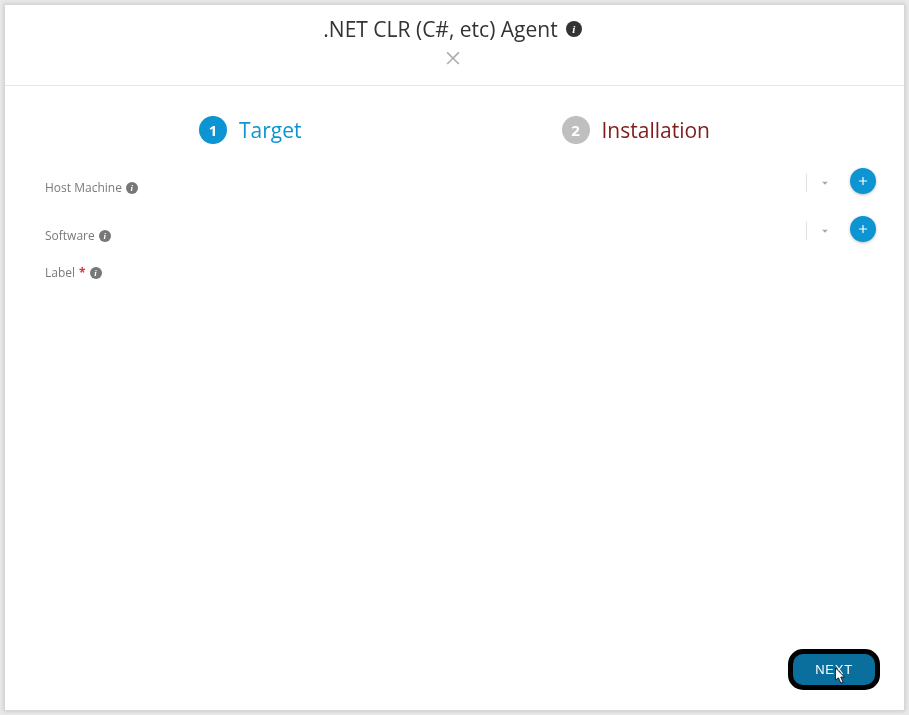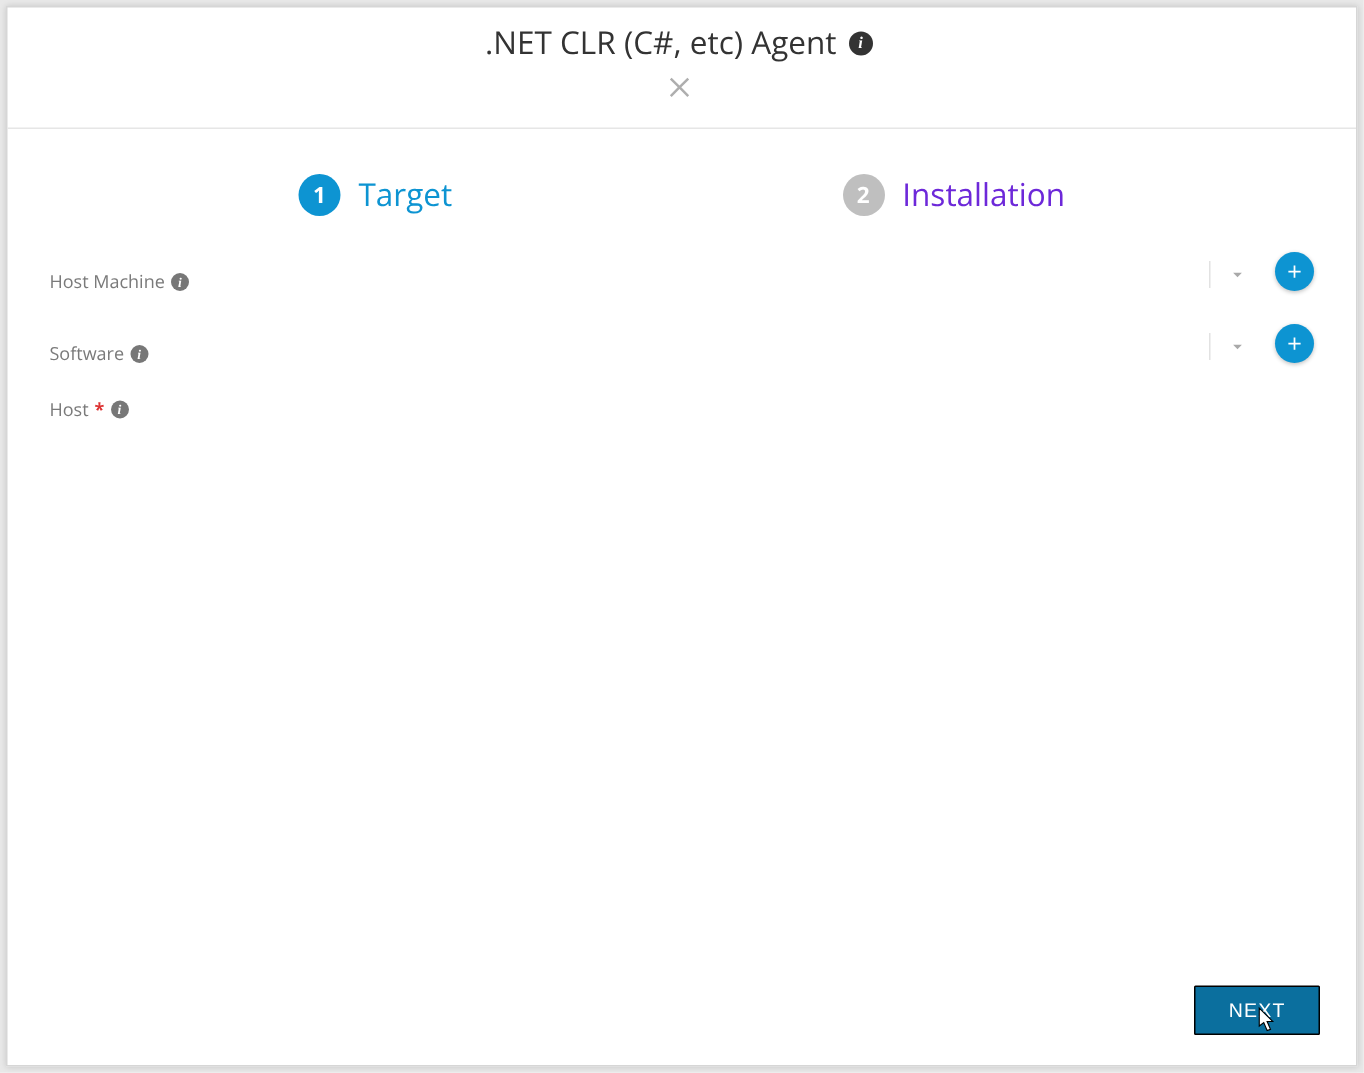--- a/index.html
+++ b/index.html
@@ -30,25 +30,25 @@
   }
   .step { display: flex; align-items: center; gap: 12px; }
   .step-num {
     width: 28px; height: 28px; border-radius: 50%; display: flex; align-items: center; justify-content: center;
     color: #fff; font-weight: 700; font-size: 15px;
   }
   .step.active .step-num { background: #0d94d2; }
   .step.inactive .step-num { background: #bfbfbf; }
   .step-label { font-size: 21px; }
   .step.active .step-label { color: #0d94d2; }
-  .step.inactive .step-label { color: #6d28d9; }
+  .step.inactive .step-label { color: #7f1d1d; }
   .form-area { padding: 0 28px; }
   .field { position: relative; margin-bottom: 18px; }
   .field-row { display: flex; align-items: flex-end; gap: 12px; }
-  .field-col { flex: 1; display: flex; position: relative; }
+  .field-col { flex: 1; display: flex; position: relative; margin-left: 12px; }
   .field-label { font-size: 12px; color: #7a7a7a; display: flex; align-items: center; gap: 4px; margin-bottom: 2px; }
   .req { color: #d33; font-weight: 700; }
   .field-input {
     width: 100%; border: none; border-bottom: 1px solid #bdbdbd; background: transparent;
     font-size: 17px; color: #2b2b2b; padding: 4px 28px 6px 0; outline: none;
   }
   .chevron {
     position: absolute; right: 6px; bottom: 8px; color: #a9a9a9; pointer-events: none;
     display:flex; align-items:center;
   }
@@ -59,21 +59,21 @@
   .add-btn {
     width: 26px; height: 26px; border-radius: 50%; background: #0d94d2; border: none; cursor: pointer;
     display: flex; align-items: center; justify-content: center; color: #fff; flex-shrink: 0;
     box-shadow: 0 1px 3px rgba(0,0,0,0.25); margin-bottom: 4px;
   }
   .add-btn svg { width: 14px; height: 14px; display:block; }
   .modal-footer {
     margin-top: auto; display: flex; justify-content: flex-end; padding: 18px 24px 20px;
   }
   .next-btn {
-    background: #0b6f9e; color: #fff; border: 1px solid #000000; border-radius: 1px;
+    background: #0b6f9e; color: #fff; border: 5px solid #000000; border-radius: 15px;
     padding: 8px 22px; font-size: 13px; letter-spacing: 0.8px; cursor: pointer;
     position: relative;
   }
   .cursor-img {
     position: absolute; width: 18px; height: 22px; pointer-events: none;
   }
 </style>
 </head>
 <body>
 
@@ -143,21 +143,21 @@
               <path fill="currentColor" d="M19 13h-6v6h-2v-6H5v-2h6V5h2v6h6z"></path>
             </svg>
         </button>
       </div>
     </div>
 
     <div class="field">
       <div class="field-row">
         <div class="field-col">
           <div class="field-label">
-            <span>Host</span>
+            <span>Label</span>
               <span class="req">*</span>
             <span class="info-icon small">i</span>
           </div>
         </div>
       </div>
     </div>
 
   </div>
 
   <div class="modal-footer">

